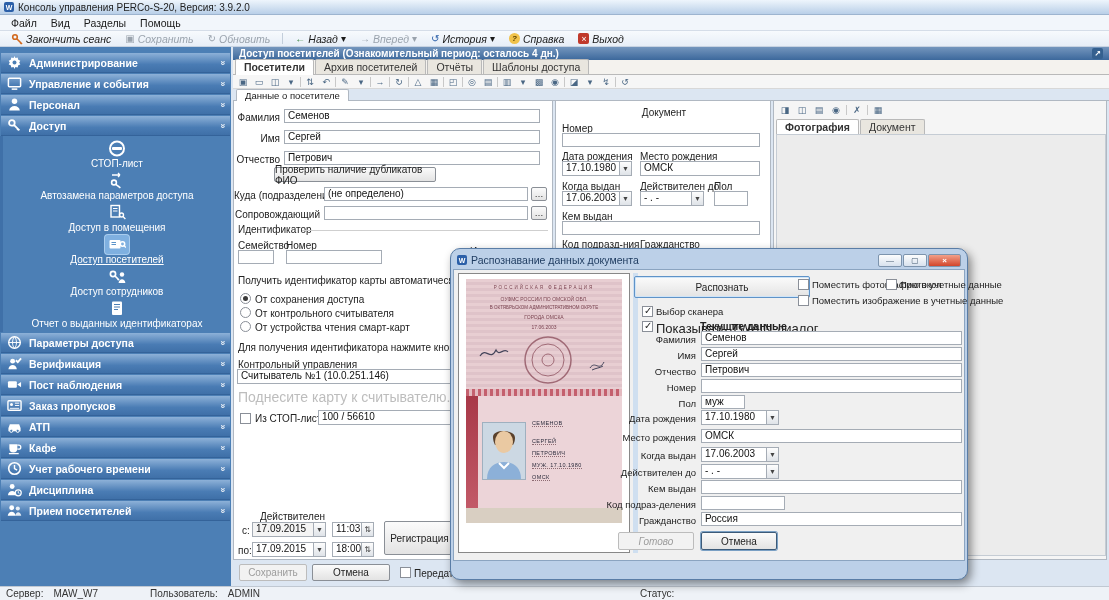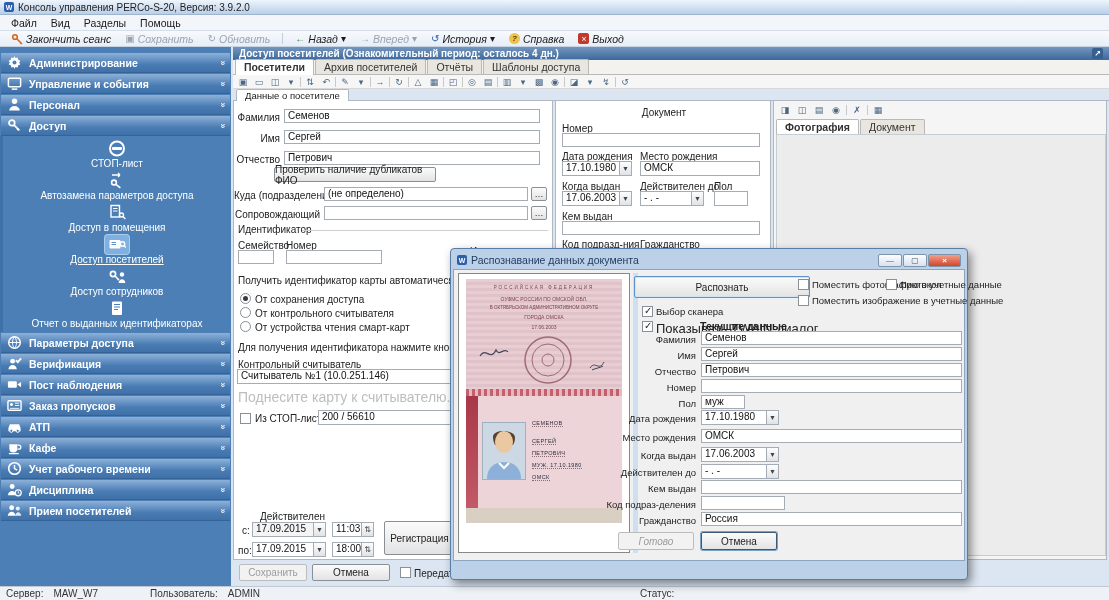--- a/index.html
+++ b/index.html
@@ -68,21 +68,21 @@
   .btn.disabled{color:#9c9c9c;border-color:#bcbcbc;background:#f2f2f2;}
   .cb{position:absolute;width:11px;height:11px;background:#fff;border:1px solid #8a8f98;}
   .cb.checked::after{content:"✓";position:absolute;left:1px;top:-2px;font-size:10px;color:#2a2a2a;}
   .radio{position:absolute;width:11px;height:11px;border-radius:50%;background:#fff;border:1px solid #8a8f98;}
   .radio.sel::after{content:"";position:absolute;left:2px;top:2px;width:5px;height:5px;border-radius:50%;background:#3a3a3a;}
   .gline{position:absolute;border-top:1px solid #cfcfcf;}
   .bigwm{position:absolute;font-size:14px;color:#bdbdbd;}
   .ell{font-size:9px;}
   
   .dialog{left:450px;top:248px;width:518px;height:332px;background:#bcd0e8;border:1px solid #5a7da6;
-    border-radius:4px;box-shadow:3px 4px 10px rgba(0,0,0,.45);padding:2px;z-index:50;}
+    border-radius:10px;box-shadow:3px 4px 10px rgba(0,0,0,.45);padding:2px;z-index:50;}
   .dlg-title{height:18px;display:flex;align-items:center;gap:4px;padding:0 4px;font-size:10.5px;color:#1d3a5f;}
   .dlg-ctrl{display:flex;margin-left:auto;gap:1px;}
   .wbtn{width:24px;height:13px;background:linear-gradient(#fdfdfd,#d8e2ee);border:1px solid #7d94ad;
     border-radius:2px;font-size:8px;display:flex;align-items:center;justify-content:center;color:#41586f;}
   .wbtn.close{width:33px;background:linear-gradient(#f2a089,#d2452b);color:#fff;font-weight:bold;}
   .dlg-client{position:relative;height:292px;background:#f0f0f0;border:1px solid #8ba4c0;}
   
   .viewer{position:absolute;left:4px;top:3px;width:172px;height:280px;background:#fff;border:1px solid #888;}
   .pass{position:absolute;left:7px;top:5px;width:156px;height:252px;}
   .p-top{position:absolute;left:0;top:0;width:156px;height:110px;
@@ -441,26 +441,26 @@
     <span class="lbl" style="left:236px;top:145px;width:80px;white-space:normal;line-height:11px;">Изымать в СТОП-лист после прохода</span>
     <span class="lbl" style="left:4px;top:174px;">Получить идентификатор карты автоматически</span>
     <div class="gline" style="left:214px;top:180px;width:100px;"></div>
     <span class="radio sel" style="left:6px;top:192px;"></span>
     <span class="lbl" style="left:21px;top:193px;">От сохранения доступа</span>
     <span class="radio" style="left:6px;top:206px;"></span>
     <span class="lbl" style="left:21px;top:207px;">От контрольного считывателя</span>
     <span class="radio" style="left:6px;top:220px;"></span>
     <span class="lbl" style="left:21px;top:221px;">От устройства чтения смарт-карт</span>
     <span class="lbl" style="left:4px;top:241px;">Для получения идентификатора нажмите кнопку -&gt;</span>
-    <span class="lbl" style="left:4px;top:258px;">Контрольный считыватель</span>
+    <span class="lbl" style="left:4px;top:258px;">Контрольный управления</span>
     <div class="fld" style="left:3px;top:268px;width:300px;height:15px;"><span>Считыватель №1 (10.0.251.146)</span><span class="dd">▼</span></div>
     <span class="bigwm" style="left:4px;top:288px;">Поднесите карту к считывателю...</span>
     <span class="cb" style="left:6px;top:312px;"></span>
     <span class="lbl" style="left:21px;top:312px;">Из СТОП-листа</span>
-    <div class="fld" style="left:84px;top:309px;width:136px;height:15px;">200 / 56610</div>
+    <div class="fld" style="left:84px;top:309px;width:136px;height:15px;">100 / 56610</div>
     <span class="lbl" style="left:26px;top:410px;">Действителен</span>
     <span class="lbl" style="left:8px;top:424px;">с:</span>
     <div class="fld" style="left:18px;top:421px;width:74px;height:15px;background:#f4f4f4;"><span>17.09.2015</span><span class="dd">▼</span></div>
     <div class="fld" style="left:98px;top:421px;width:42px;height:15px;"><span>11:03</span><span class="spin">⇅</span></div>
     <span class="lbl" style="left:4px;top:444px;">по:</span>
     <div class="fld" style="left:18px;top:441px;width:74px;height:15px;"><span>17.09.2015</span><span class="dd">▼</span></div>
     <div class="fld" style="left:98px;top:441px;width:42px;height:15px;"><span>18:00</span><span class="spin">⇅</span></div>
     <div class="btn" style="left:150px;top:420px;width:166px;height:34px;">Регистрация отпечатков пальцев</div>
   </div>
 

